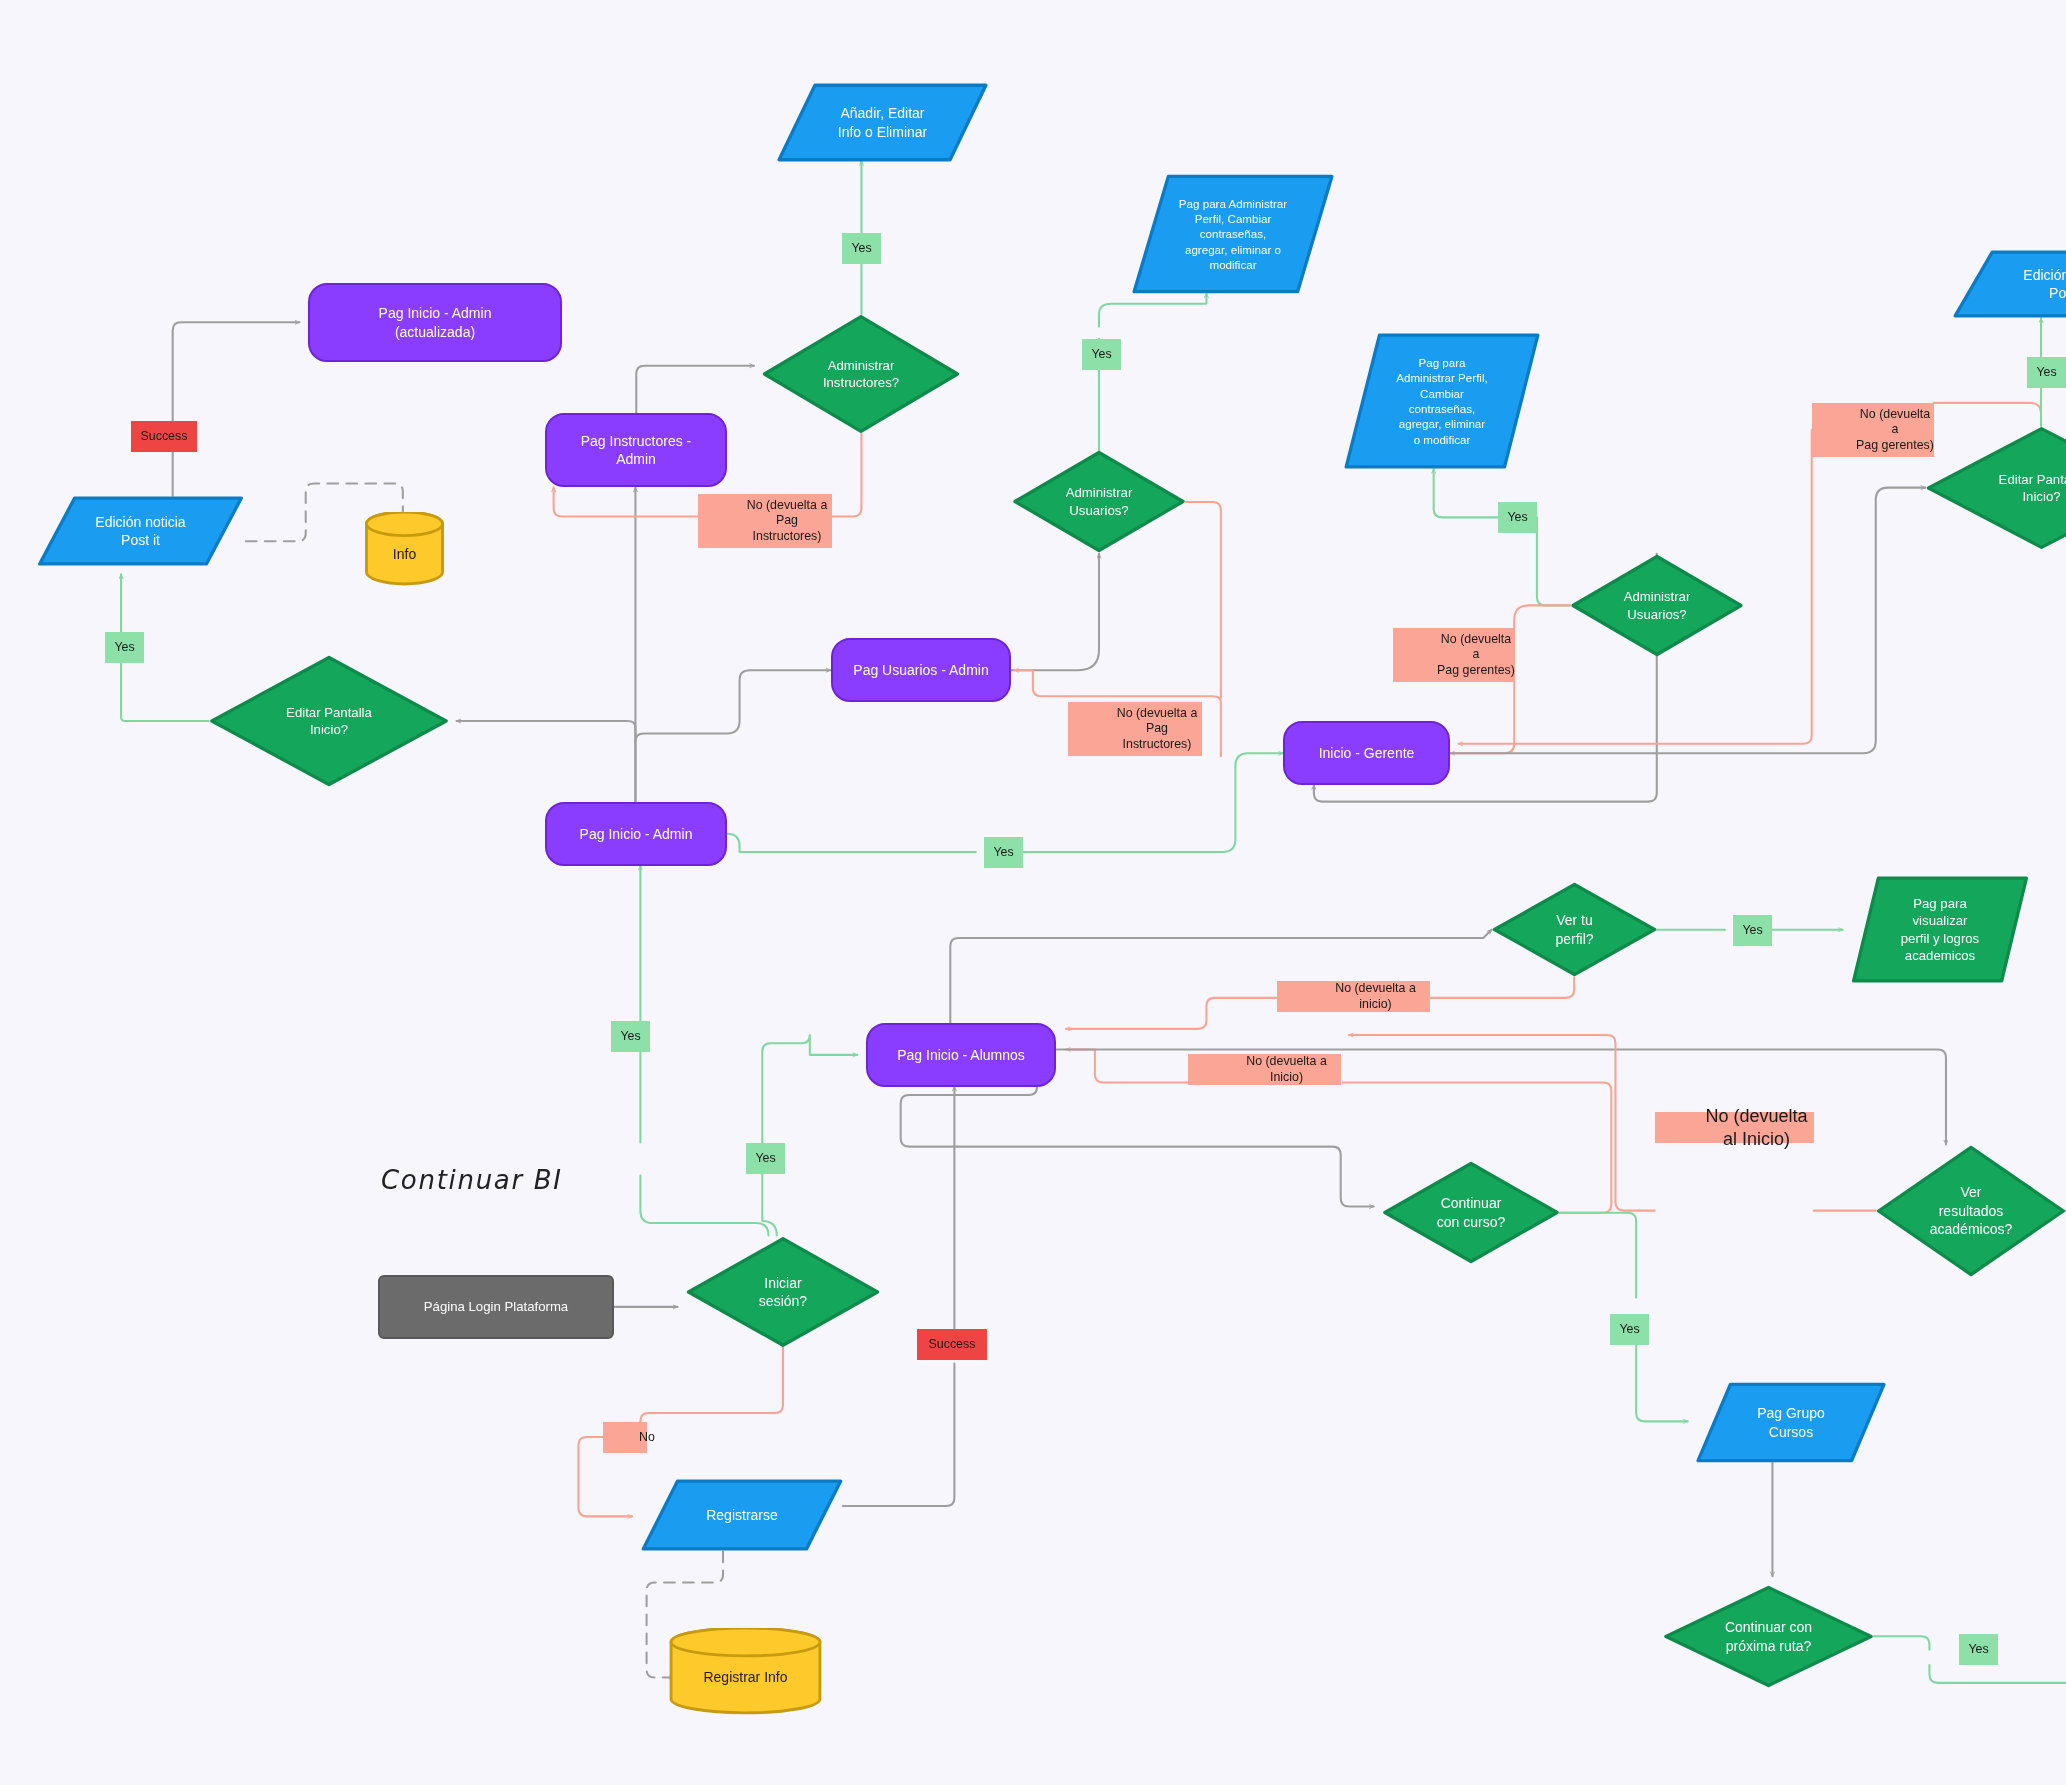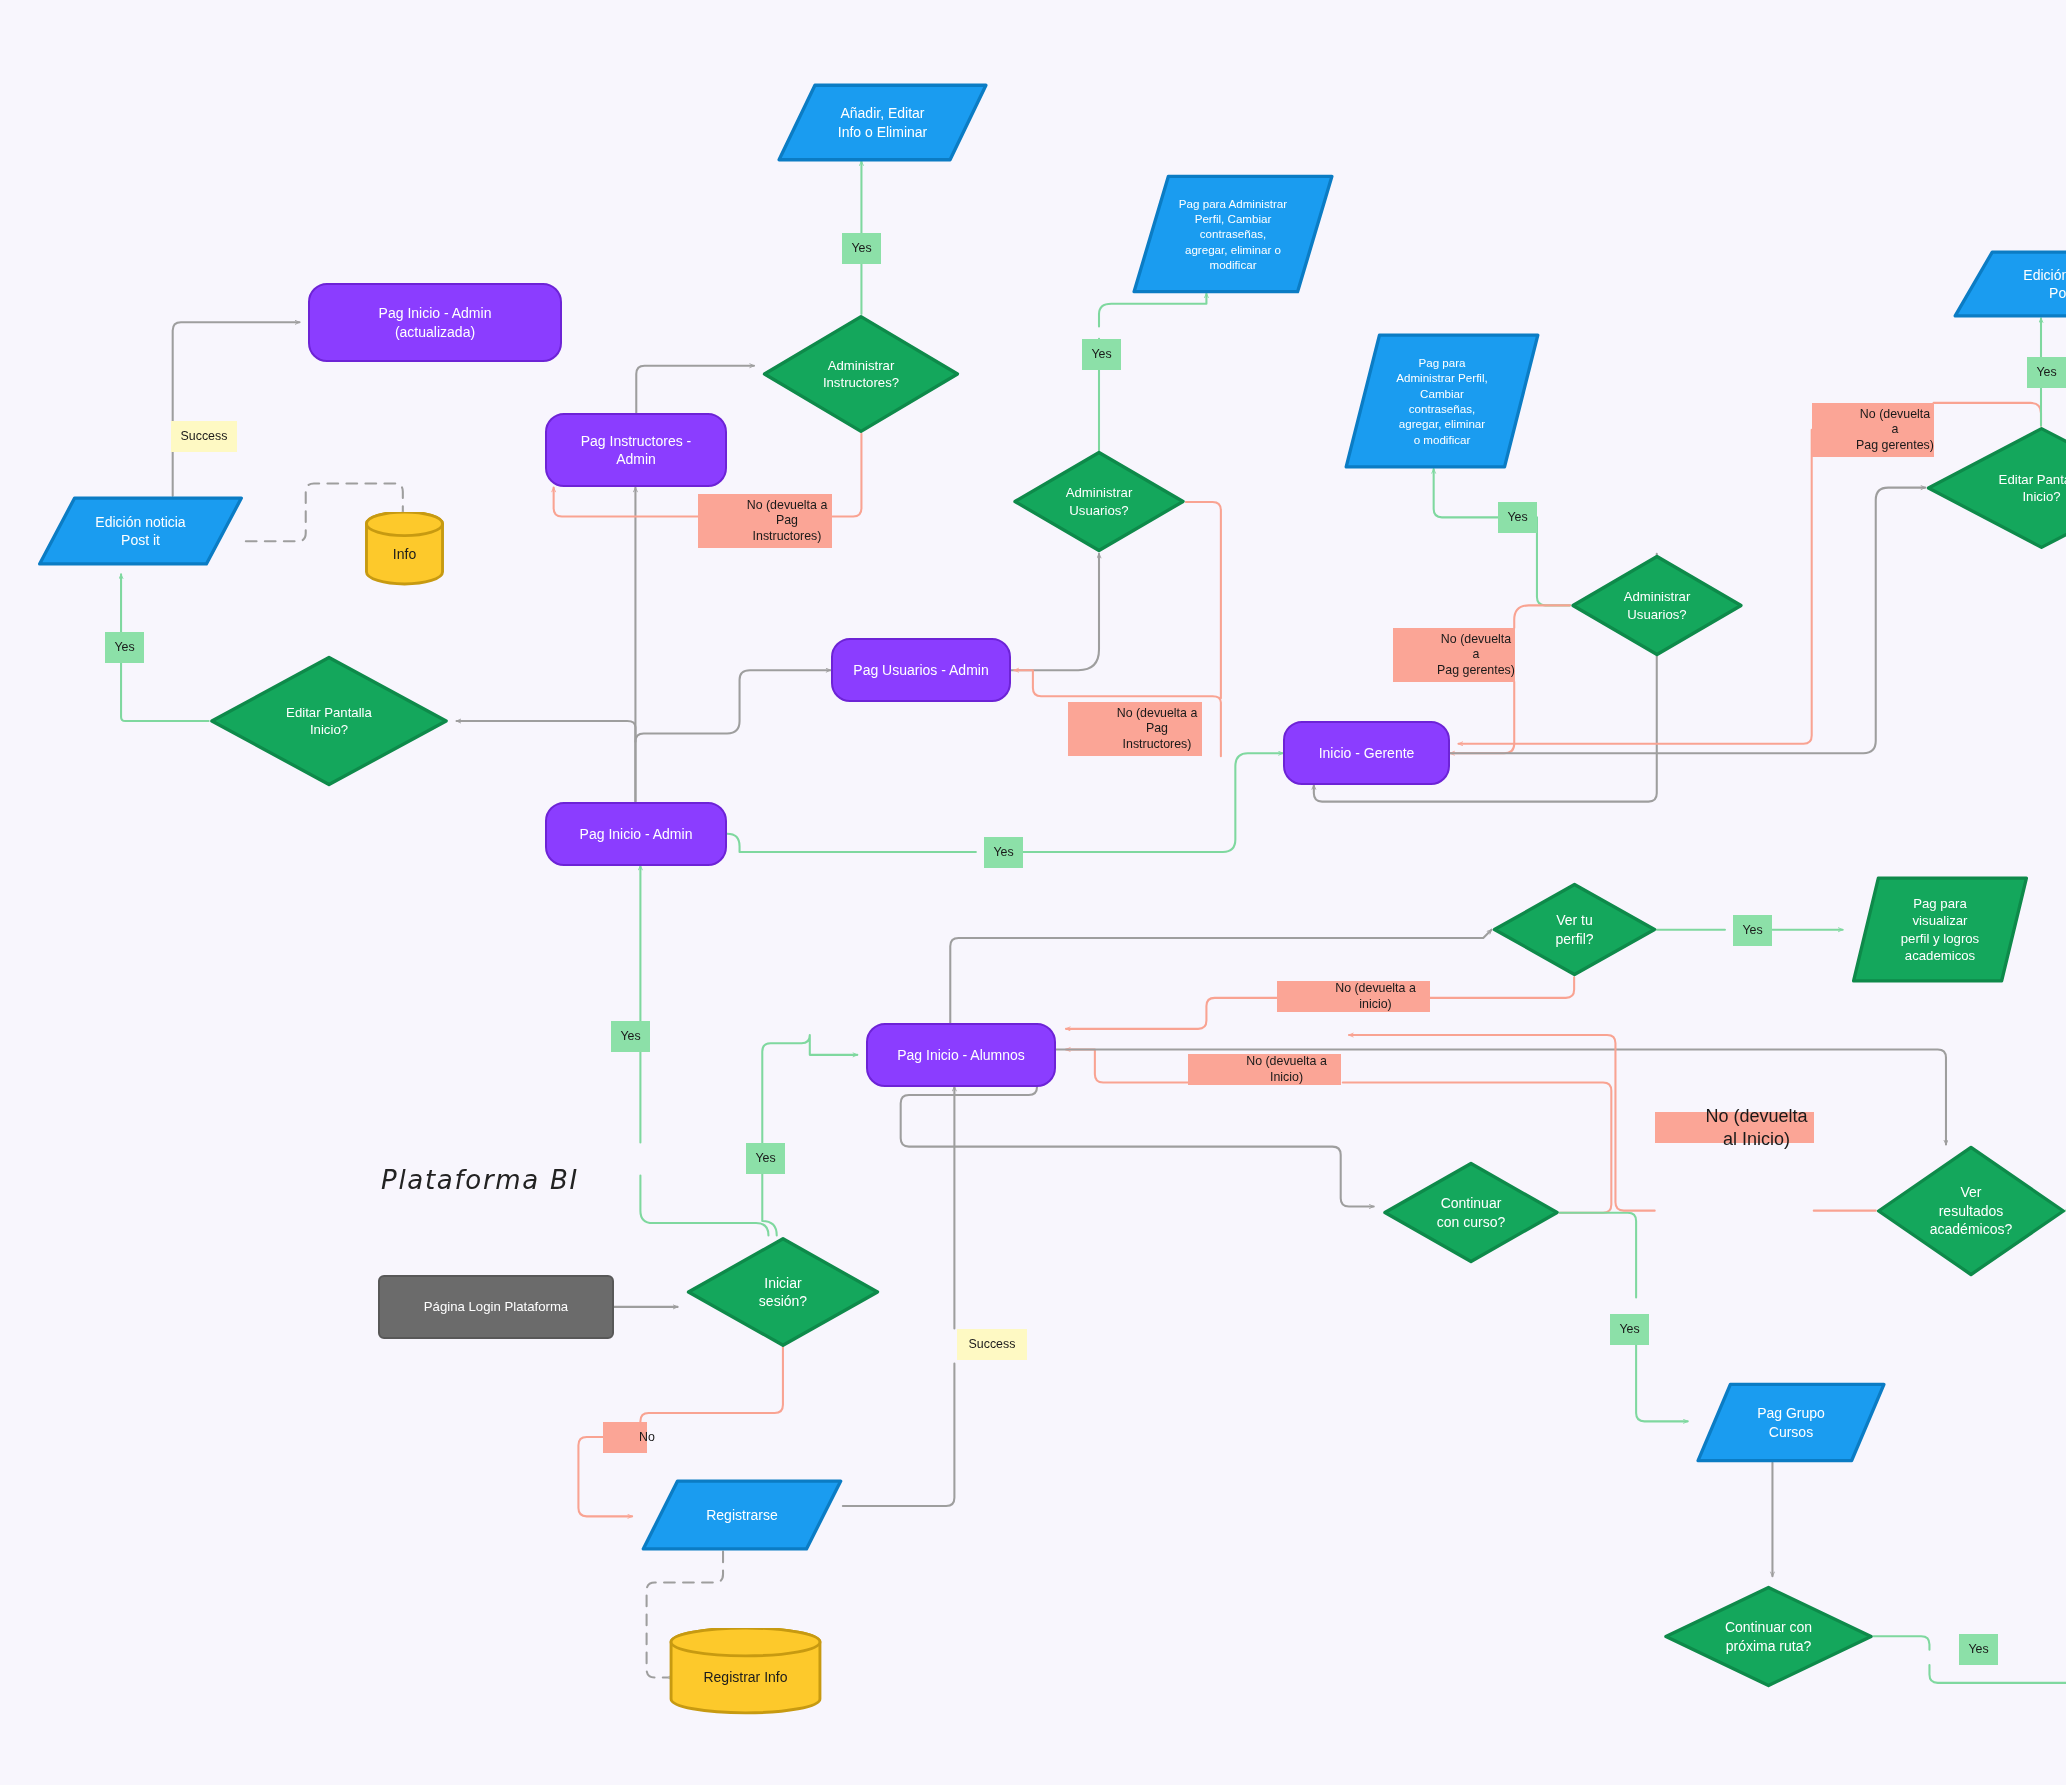--- a/index.html
+++ b/index.html
@@ -20,21 +20,21 @@
   
   .trap{color:#fff;}
   .trap .lbl{position:relative;z-index:2;}
   
   .db{color:#1c1c1c;}
   .db .lbl{position:relative;z-index:2;margin-top:10.7px;}
   
   .elabel{position:absolute;box-sizing:border-box;display:flex;align-items:center;justify-content:center;text-align:center;color:#1a1a1a;}
   .el-yes{background:#8ce0a8;}
   .el-no{background:#fba596;padding-left:44px;}
-  .el-ok{background:#fef9c3;margin-left:40px;}
+  .el-ok{background:#ef4444;}
   .title{position:absolute;color:#222;font-family:"DejaVu Sans",sans-serif;font-style:italic;letter-spacing:1.7px;}
 </style>
 </head>
 <body>
 
 <div id="stage">
   <svg class="edges" viewBox="0 0 5988 4320">
     <defs>
       <marker id="ah-grey" markerWidth="16" markerHeight="16" refX="12" refY="6" orient="auto" markerUnits="userSpaceOnUse">
         <path d="M1,1 L12,6 L1,11" fill="none" stroke="#9e9e9e" stroke-width="2.2"></path>
@@ -286,15 +286,15 @@
       <div class="elabel el-no" style="left: 603px; top: 1422px; width: 37px; height: 31px; font-size: 12.4px; white-space: pre-line; line-height: 1.25;">No</div>
       <div class="elabel el-ok" style="left: 917px; top: 1329px; width: 70px; height: 31px; font-size: 12.4px; white-space: pre-line; line-height: 1.25;">Success</div>
       <div class="elabel el-yes" style="left: 1733px; top: 915px; width: 39px; height: 31px; font-size: 12.4px; white-space: pre-line; line-height: 1.25;">Yes</div>
       <div class="elabel el-no" style="left: 1277px; top: 981px; width: 153px; height: 31px; font-size: 12.4px; white-space: pre-line; line-height: 1.25;">No (devuelta a inicio)</div>
       <div class="elabel el-no" style="left: 1188px; top: 1054px; width: 153px; height: 31px; font-size: 12.4px; white-space: pre-line; line-height: 1.25;">No (devuelta a Inicio)</div>
       <div class="elabel el-no" style="left: 1655px; top: 1112px; width: 159px; height: 31px; font-size: 18px; white-space: pre-line; line-height: 1.25;">No (devuelta al Inicio)</div>
       <div class="elabel el-yes" style="left: 1610px; top: 1314px; width: 39px; height: 31px; font-size: 12.4px; white-space: pre-line; line-height: 1.25;">Yes</div>
       <div class="elabel el-yes" style="left: 1959px; top: 1634px; width: 39px; height: 31px; font-size: 12.4px; white-space: pre-line; line-height: 1.25;">Yes</div>
     </div>
 
-  <div class="title" style="left: 381px; top: 1165px; font-size: 26px;">Plataforma BI</div>
+  <div class="title" style="left: 381px; top: 1165px; font-size: 26px;">Continuar BI</div>
 </div>
 
 
 </body></html>

